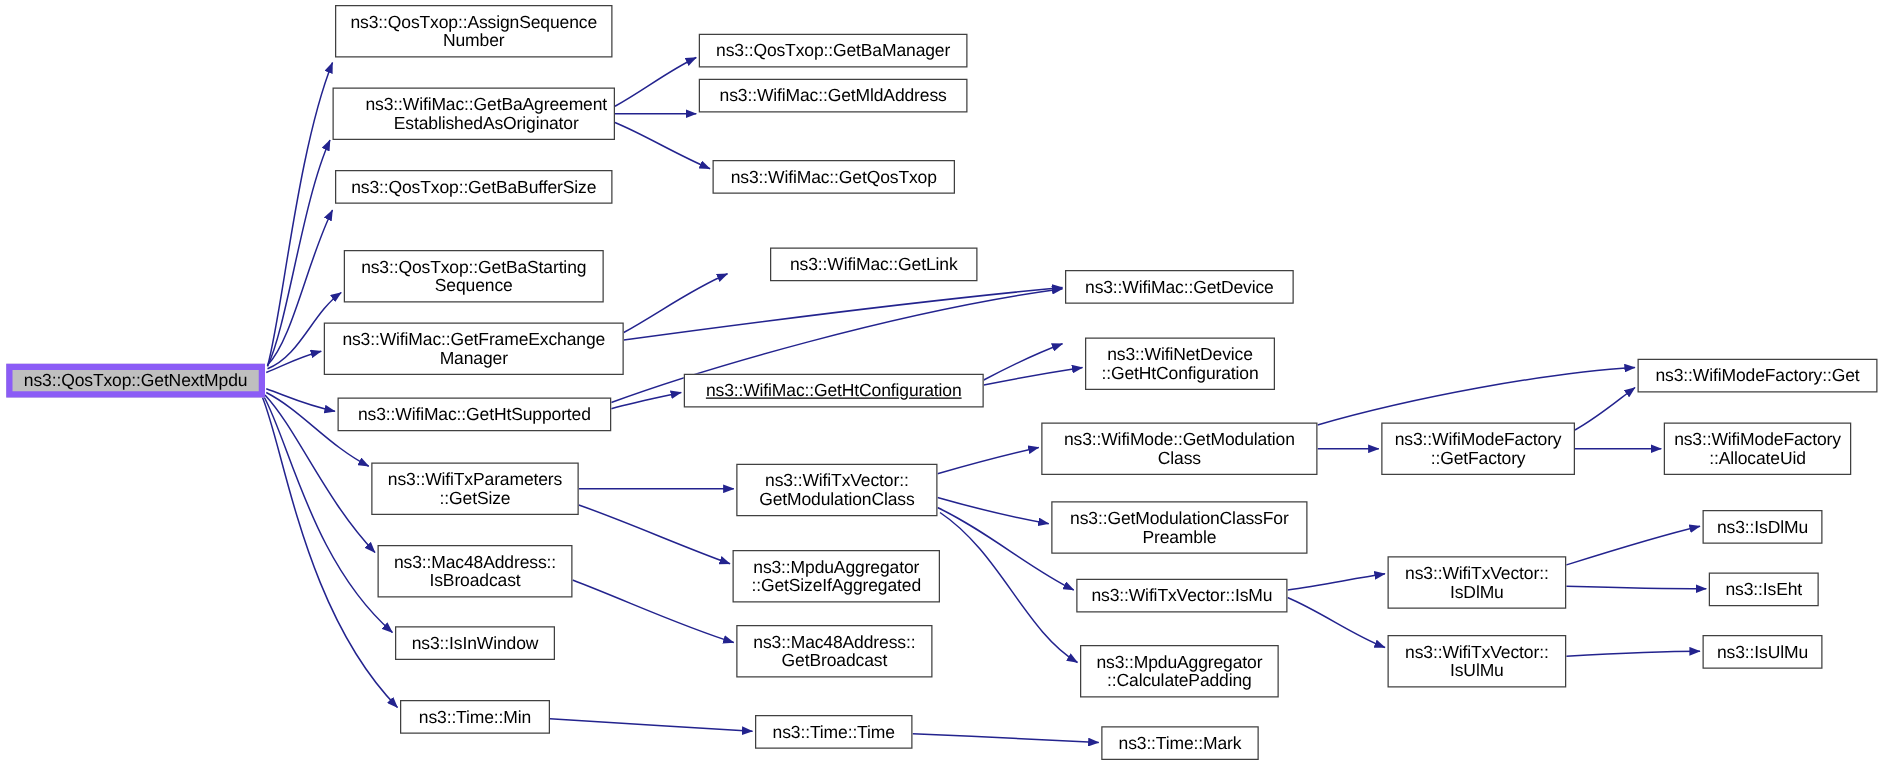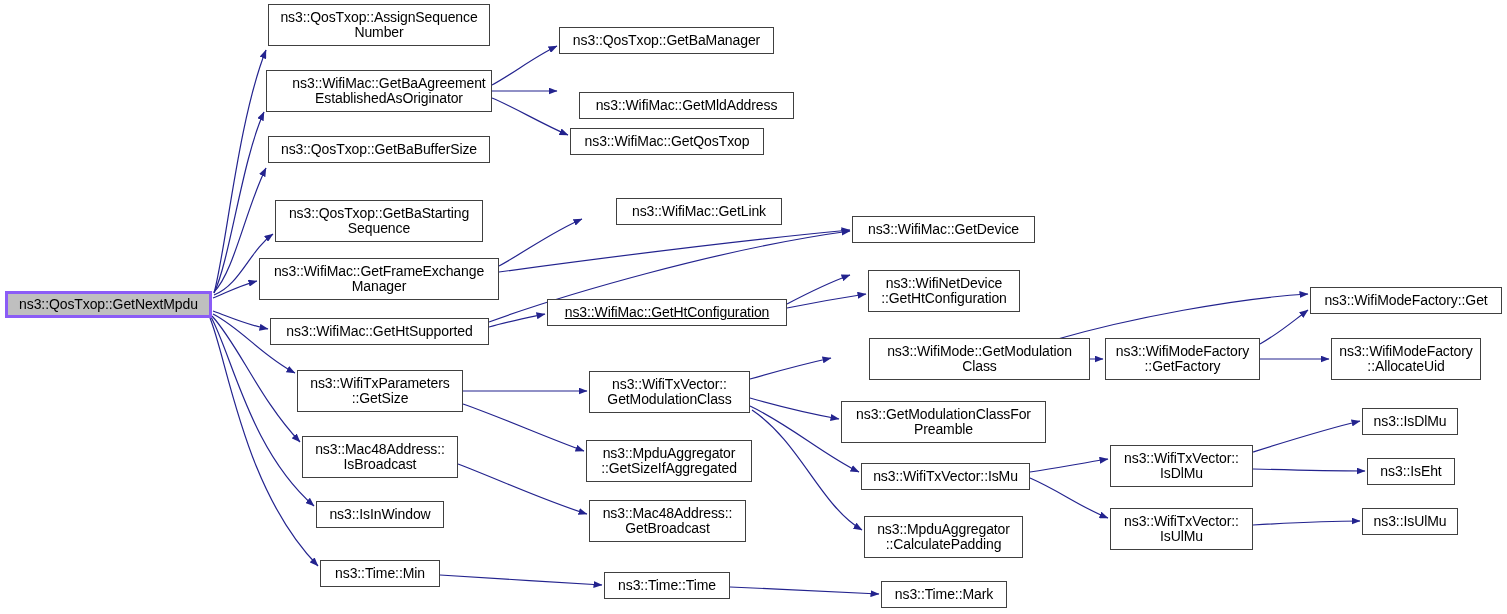--- a/index.html
+++ b/index.html
@@ -24,21 +24,21 @@
     text-align:center;
     color:#000000;
     font-size:14px;
     line-height:15px;
     letter-spacing:-0.1px;
     white-space:pre-line;
     padding:0 4px;
   }
   .node.root{
     background:#bfbfbf;
-    border:3px solid #8b5cf6;
+    border:5px solid #8b5cf6;
   }
 </style>
 </head>
 <body>
 
 <div id="canvas">
   <svg id="edges" viewBox="0 0 1507 614" xmlns="http://www.w3.org/2000/svg">
     <defs>
       <marker id="arrow" markerWidth="9" markerHeight="7" refX="8.5" refY="3.5" orient="auto" markerUnits="userSpaceOnUse">
         <polygon points="0,0 9,3.5 0,7" fill="#23238e"></polygon>
@@ -96,35 +96,35 @@
       <div class="node" style="left: 259px; top: 258px; width: 240px; height: 42px;">ns3::WifiMac::GetFrameExchange
 Manager</div>
       <div class="node" style="left: 270px; top: 318px; width: 219px; height: 27px;">ns3::WifiMac::GetHtSupported</div>
       <div class="node" style="left: 297px; top: 370px; width: 166px; height: 42px;">ns3::WifiTxParameters
 ::GetSize</div>
       <div class="node" style="left: 302px; top: 436px; width: 156px; height: 42px;">ns3::Mac48Address::
 IsBroadcast</div>
       <div class="node" style="left: 316px; top: 501px; width: 128px; height: 27px;">ns3::IsInWindow</div>
       <div class="node" style="left: 320px; top: 560px; width: 120px; height: 27px;">ns3::Time::Min</div>
       <div class="node" style="left: 559px; top: 27px; width: 215px; height: 27px;">ns3::QosTxop::GetBaManager</div>
-      <div class="node" style="left: 559px; top: 92px; width: 215px; height: 27px; margin-left: 20px;">ns3::WifiMac::GetMldAddress</div>
+      <div class="node" style="left: 559px; top: 63px; width: 215px; height: 27px;">ns3::WifiMac::GetMldAddress</div>
       <div class="node" style="left: 570px; top: 128px; width: 194px; height: 27px;">ns3::WifiMac::GetQosTxop</div>
       <div class="node" style="left: 616px; top: 198px; width: 166px; height: 27px;">ns3::WifiMac::GetLink</div>
       <div class="node" style="left: 547px; top: 299px; width: 240px; height: 27px; text-decoration: underline;">ns3::WifiMac::GetHtConfiguration</div>
       <div class="node" style="left: 589px; top: 371px; width: 161px; height: 42px;">ns3::WifiTxVector::
 GetModulationClass</div>
       <div class="node" style="left: 586px; top: 440px; width: 166px; height: 42px;">ns3::MpduAggregator
 ::GetSizeIfAggregated</div>
       <div class="node" style="left: 589px; top: 500px; width: 157px; height: 42px;">ns3::Mac48Address::
 GetBroadcast</div>
       <div class="node" style="left: 604px; top: 572px; width: 126px; height: 27px;">ns3::Time::Time</div>
       <div class="node" style="left: 852px; top: 216px; width: 183px; height: 27px;">ns3::WifiMac::GetDevice</div>
       <div class="node" style="left: 868px; top: 270px; width: 152px; height: 42px;">ns3::WifiNetDevice
 ::GetHtConfiguration</div>
-      <div class="node" style="left: 833px; top: 338px; width: 221px; height: 42px; margin-left: 36px;">ns3::WifiMode::GetModulation
+      <div class="node" style="left: 833px; top: 338px; width: 221px; height: 42px;">ns3::WifiMode::GetModulation
 Class</div>
       <div class="node" style="left: 841px; top: 401px; width: 205px; height: 42px;">ns3::GetModulationClassFor
 Preamble</div>
       <div class="node" style="left: 861px; top: 463px; width: 169px; height: 27px;">ns3::WifiTxVector::IsMu</div>
       <div class="node" style="left: 864px; top: 516px; width: 159px; height: 42px;">ns3::MpduAggregator
 ::CalculatePadding</div>
       <div class="node" style="left: 1105px; top: 338px; width: 155px; height: 42px;">ns3::WifiModeFactory
 ::GetFactory</div>
       <div class="node" style="left: 1110px; top: 445px; width: 143px; height: 42px;">ns3::WifiTxVector::
 IsDlMu</div>

